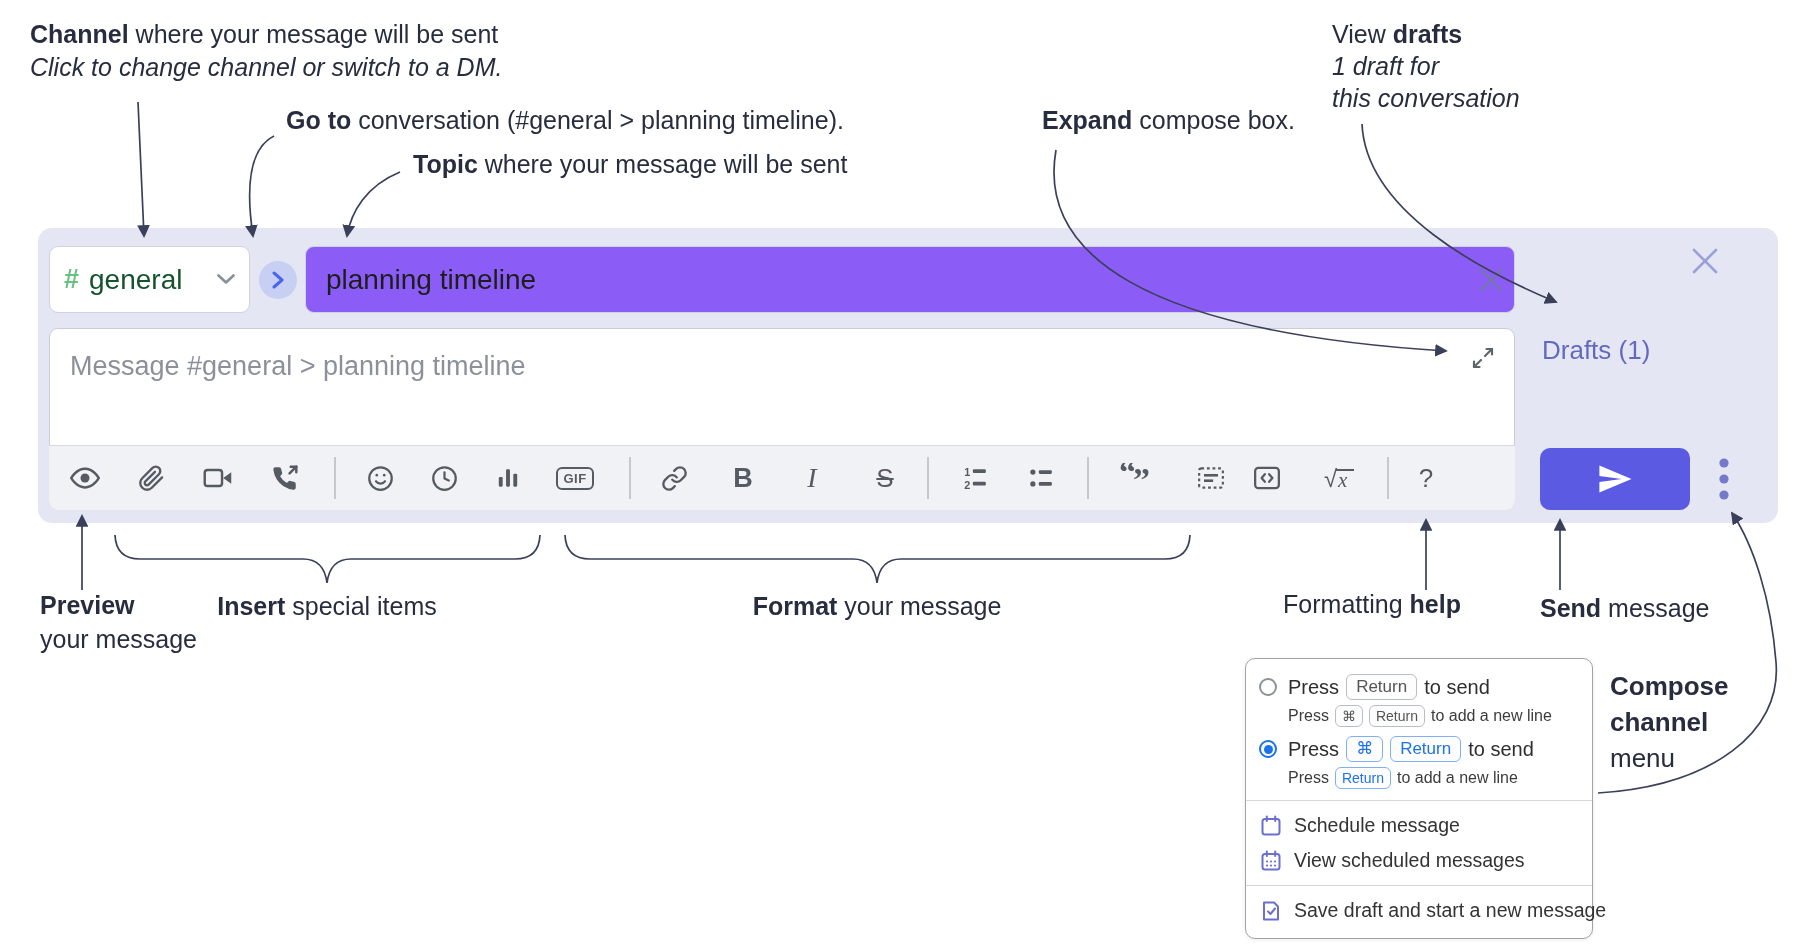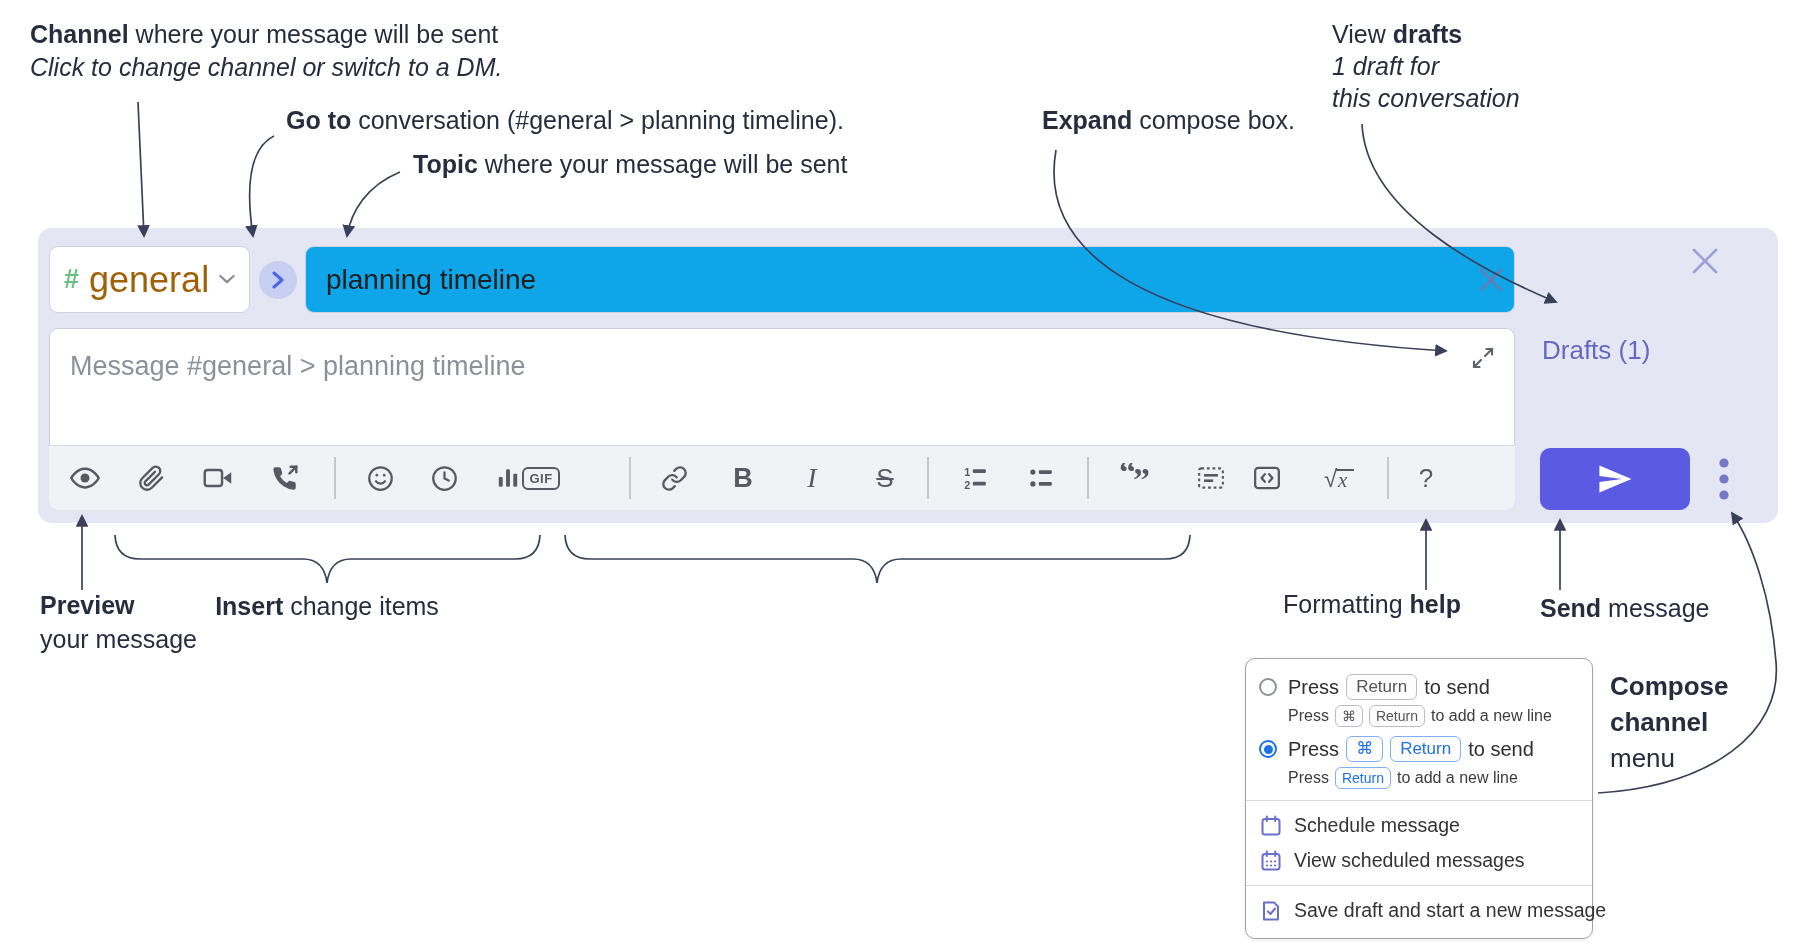--- a/index.html
+++ b/index.html
@@ -13,27 +13,27 @@
   .center { transform:translateX(-50%); }
 
   
   .compose { position:absolute; left:38px; top:228px; width:1740px; height:295px;
              background:#e4e6f4; border-radius:14px; }
 
   .chan-select { position:absolute; left:49px; top:246px; width:201px; height:67px;
                  background:#fff; border:1px solid #cfd2de; border-radius:9px;
                  display:flex; align-items:center; padding:0 14px; gap:10px; cursor:pointer; }
   .hash { font-size:27px; font-weight:700; color:#68c083; }
-  .chan-name { font-size:36px; color:#a16207; flex:1; }
+  .chan-name { font-size:28px; color:#14532d; flex:1; }
 
   .goto-btn { position:absolute; left:259px; top:261px; width:38px; height:38px; border-radius:50%;
               background:#c7d0f2; display:flex; align-items:center; justify-content:center; cursor:pointer; }
 
   .topic-box { position:absolute; left:305px; top:246px; width:1210px; height:67px;
-               background:#0ea5e9; border:1px solid #cfd2de; border-radius:9px; display:flex; align-items:center; }
+               background:#8b5cf6; border:1px solid #cfd2de; border-radius:9px; display:flex; align-items:center; }
   .topic-box input { border:none; outline:none; flex:1; font-family:"Liberation Sans",sans-serif;
                      font-size:28px; color:#1d1d1d; padding:0 20px; background:transparent; }
   .topic-clear { width:46px; height:46px; display:flex; align-items:center; justify-content:center; cursor:pointer; }
 
   .msg-box { position:absolute; left:49px; top:328px; width:1466px; height:182px;
              background:#fff; border:1px solid #c9cdd9; border-radius:9px; }
   .msg-box textarea { position:absolute; left:0; top:0; width:100%; height:115px; border:none; outline:none;
              resize:none; background:transparent; font-family:"Liberation Sans",sans-serif;
              font-size:27px; color:#3c3f45; padding:22px 60px 0 20px; }
   .msg-box textarea::placeholder { color:#8b909b; opacity:1; }
@@ -197,21 +197,21 @@
         <polyline points="12,6.5 12,12 15.8,13.8" stroke-linecap="round" stroke-linejoin="round"></polyline>
       </svg>
   </span>
   <span class="tool" style="left:490px;">
     <svg width="26" height="26" viewBox="0 0 24 24" fill="currentColor">
         <rect x="3.5" y="11" width="3.6" height="9" rx="1"></rect>
         <rect x="10.2" y="4" width="3.6" height="16" rx="1"></rect>
         <rect x="16.9" y="8" width="3.6" height="12" rx="1"></rect>
       </svg>
   </span>
-  <span class="tool" style="left:523px;">
+  <span class="tool" style="left:557px;">
     <span class="gif-badge">GIF</span>
   </span>
   <div class="tdiv" style="left:629px;"></div>
   <span class="tool" style="left:656px;">
     <svg width="27" height="27" viewBox="0 0 24 24" fill="none" stroke="currentColor" stroke-width="2.1" stroke-linecap="round" stroke-linejoin="round">
         <path d="M10 13a5 5 0 0 0 7.54.54l3-3a5 5 0 0 0-7.07-7.07l-1.72 1.71"></path>
         <path d="M14 11a5 5 0 0 0-7.54-.54l-3 3a5 5 0 0 0 7.07 7.07l1.71-1.71"></path>
       </svg>
   </span>
   <span class="tool glyph-b" style="left:725px;">
@@ -287,21 +287,24 @@
         <circle cx="6" cy="22" r="4.6" fill="#7479c8"></circle>
         <circle cx="6" cy="38" r="4.6" fill="#7479c8"></circle>
     </svg>
   </span>
 
   <div class="note" style="left:30px; top:588px; line-height:34px;margin-left:10px;">
     <div><b>Preview</b></div>
     <div>your message</div>
   </div>
   <div class="note center" style="left:327px; top:590px;">
-    <b>Insert</b><span> change items</span>
+    <b>Insert</b><span> special items</span>
+  </div>
+  <div class="note center" style="left:877px; top:590px;">
+    <b>Format</b><span> your message</span>
   </div>
   <div class="note center" style="left:1372px; top:588px;">
     <span>Formatting </span><b>help</b>
   </div>
   <div class="note" style="left:1540px; top:592px;">
     <b>Send</b><span> message</span>
   </div>
   <div class="note" style="left:1610px; top:668px; line-height:36px; font-size:26px;">
     <div><b>Compose</b></div>
     <div><b>channel</b></div>

